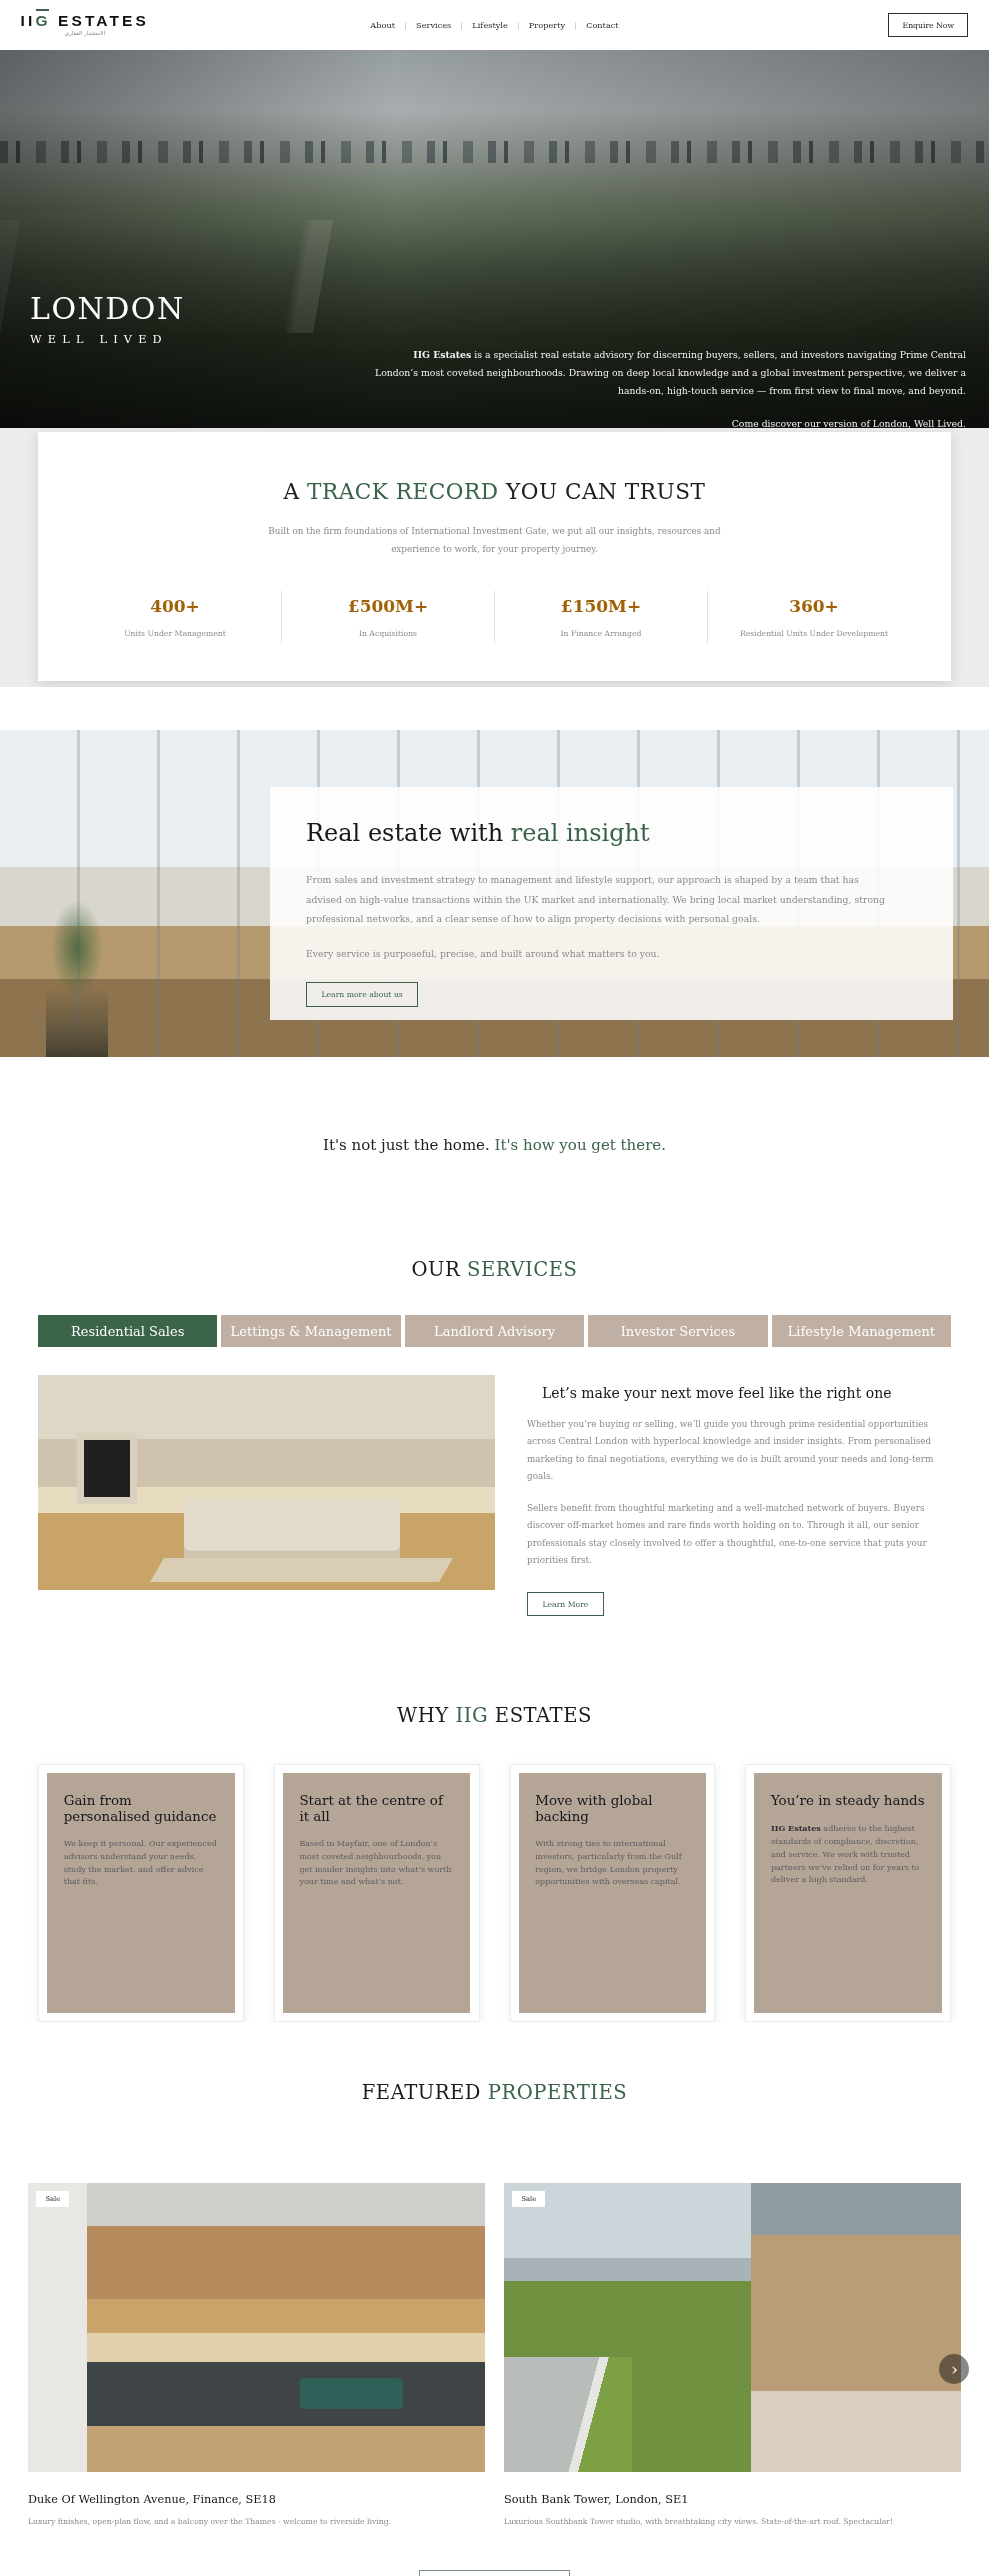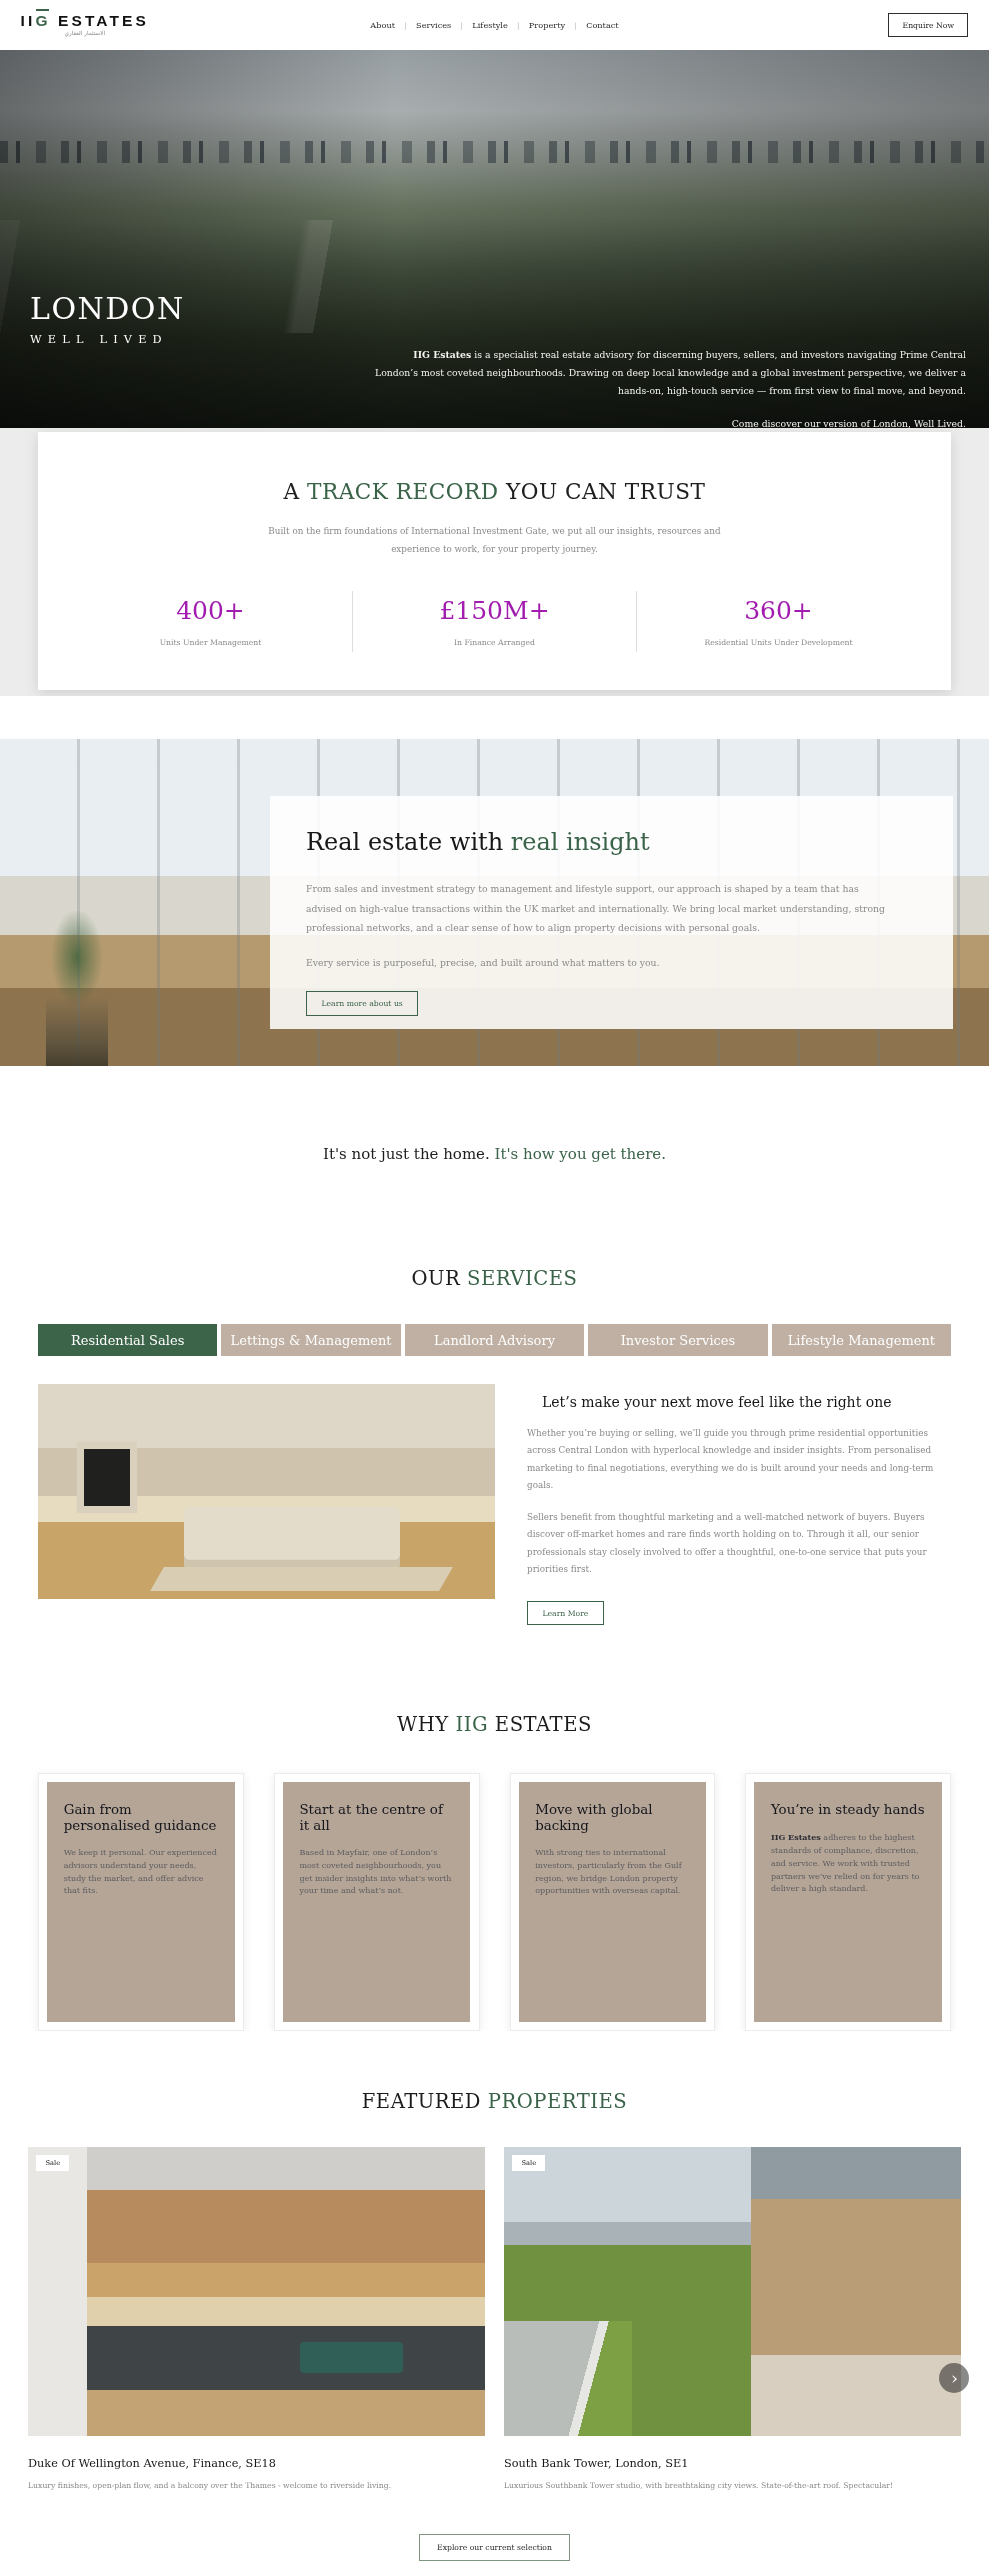--- a/index.html
+++ b/index.html
@@ -35,21 +35,21 @@
 
   
   .track-band { background:#ececec; padding:4.1px 0 6.2px; }
   .track-card { background:#fff; margin:0 38px; box-shadow:0 4.1px 13.4px rgba(0,0,0,.13); padding:47px 31px 38px; text-align:center; }
   .track-h { font-size:21.6px; letter-spacing:0.5px; color:#1e1e1e; }
   .accent { color:#3a6349; }
   .track-sub { margin:17.5px auto 0; max-width:464px; font-size:8.8px; color:#8a8a8a; line-height:2.1; }
   .stats { display:flex; margin-top:32px; }
   .stat { flex:1; padding:5.2px 10.3px; border-left:0.5px solid #ddd; }
   .stat:first-child { border-left:none; }
-  .stat-v { font-size:25px; color:#a21caf; }
+  .stat-v { font-size:17px; color:#a16207;font-weight:bold; }
   .stat-l { margin-top:13.4px; font-size:7.7px; color:#8a8a8a; }
 
   .white-gap { height:31px; background:#fff; }
 
   
   .insight { position:relative; height:327px; overflow:hidden;
     background:linear-gradient(180deg,#e9eef2 0 42%,#d9d7cd 42% 60%,#b59a6f 60% 76%,#8d744e 76% 100%);margin-top:12px; }
   .insight-mullions { position:absolute; inset:0;
     background:repeating-linear-gradient(90deg, transparent 0 77px, rgba(110,122,132,.30) 77px 80px); }
   .insight-plant { position:absolute; left:46px; bottom:0; width:62px; height:155px;
@@ -85,21 +85,21 @@
   .why-cards { display:flex; gap:30px; margin:37px 38px 0; text-align:left; }
   .why-card { flex:1; background:#fff; border:0.5px solid #ececec; box-shadow:0 2.1px 9.3px rgba(0,0,0,.08); padding:8.2px; height:258px; }
   .why-inner { background:#b5a597; height:100%; padding:19.6px 16.5px; }
   .why-t { font-size:13.4px; line-height:1.18; color:#14161c; }
   .why-b { margin-top:13.4px; font-size:8px; line-height:1.6; color:#5d5d5f; }
   .why-b strong { color:#2b2d33; }
 
   
   .featured { background:#fff; padding-top:59px; text-align:center; position:relative; }
   .prop-row { display:flex; gap:19px; margin:34px 28px 0; text-align:left; }
-  .prop { flex:1; position:relative; }
+  .prop { flex:1; position:relative;margin-top:45px; }
   .prop-img { height:289px; position:relative; overflow:hidden; }
   .prop-img.kitchen { background:linear-gradient(180deg,#cfcecb 0 15%,#b78b5d 15% 40%,#caa36b 40% 52%,#e0d0ab 52% 62%,#3f4446 62% 84%,#c3a273 84% 100%); }
   .kitchen-wall { position:absolute; left:0; top:0; bottom:0; width:13%; background:#e9e7e3; }
   .kitchen-chairs { position:absolute; right:18%; bottom:22%; width:103px; height:31px; background:#2f5f57; border-radius:4.1px; }
   .prop-img.tower { background:linear-gradient(180deg,#ccd5da 0 26%,#a9b2b6 26% 34%,#6f9140 34% 100%); }
   .tower-room { position:absolute; right:0; top:0; bottom:0; width:46%; background:linear-gradient(180deg,#8f9ba1 0 18%,#b99d76 18% 72%,#d8cfc0 72% 100%); }
   .tower-deck { position:absolute; left:0; bottom:0; width:28%; height:40%; background:linear-gradient(105deg,#b9bdb9 0 60%,#e6e6e2 60% 66%,#7da045 66%); }
   .sale-badge { position:absolute; left:8.2px; top:8.2px; background:#fff; color:#1d1d1d; font-size:6.7px; padding:3.6px 9.3px; }
   .prop-t { margin-top:20.6px; font-size:11.3px; color:#171717; }
   .prop-d { margin-top:11.3px; font-size:7.7px; color:#8a8a8a; }
@@ -145,20 +145,24 @@
 <div class="track-band" data-interactable="false">
   <div class="track-card" data-interactable="false">
     <div class="track-h" data-interactable="false"><span>A </span><span class="accent">TRACK RECORD</span><span> YOU CAN TRUST</span></div>
     <div class="track-sub" data-interactable="false">Built on the firm foundations of International Investment Gate, we put all our insights, resources and experience to work, for your property journey.</div>
     <div class="stats" data-interactable="false">
       <div class="stat" data-interactable="false">
         <div class="stat-v" data-interactable="false">400+</div>
         <div class="stat-l" data-interactable="false">Units Under Management</div>
       </div>
       <div class="stat" data-interactable="false">
+        <div class="stat-v" data-interactable="false">£500M+</div>
+        <div class="stat-l" data-interactable="false">In Acquisitions</div>
+      </div>
+      <div class="stat" data-interactable="false">
         <div class="stat-v" data-interactable="false">£150M+</div>
         <div class="stat-l" data-interactable="false">In Finance Arranged</div>
       </div>
       <div class="stat" data-interactable="false">
         <div class="stat-v" data-interactable="false">360+</div>
         <div class="stat-l" data-interactable="false">Residential Units Under Development</div>
       </div>
     </div>
   </div>
 </div>

